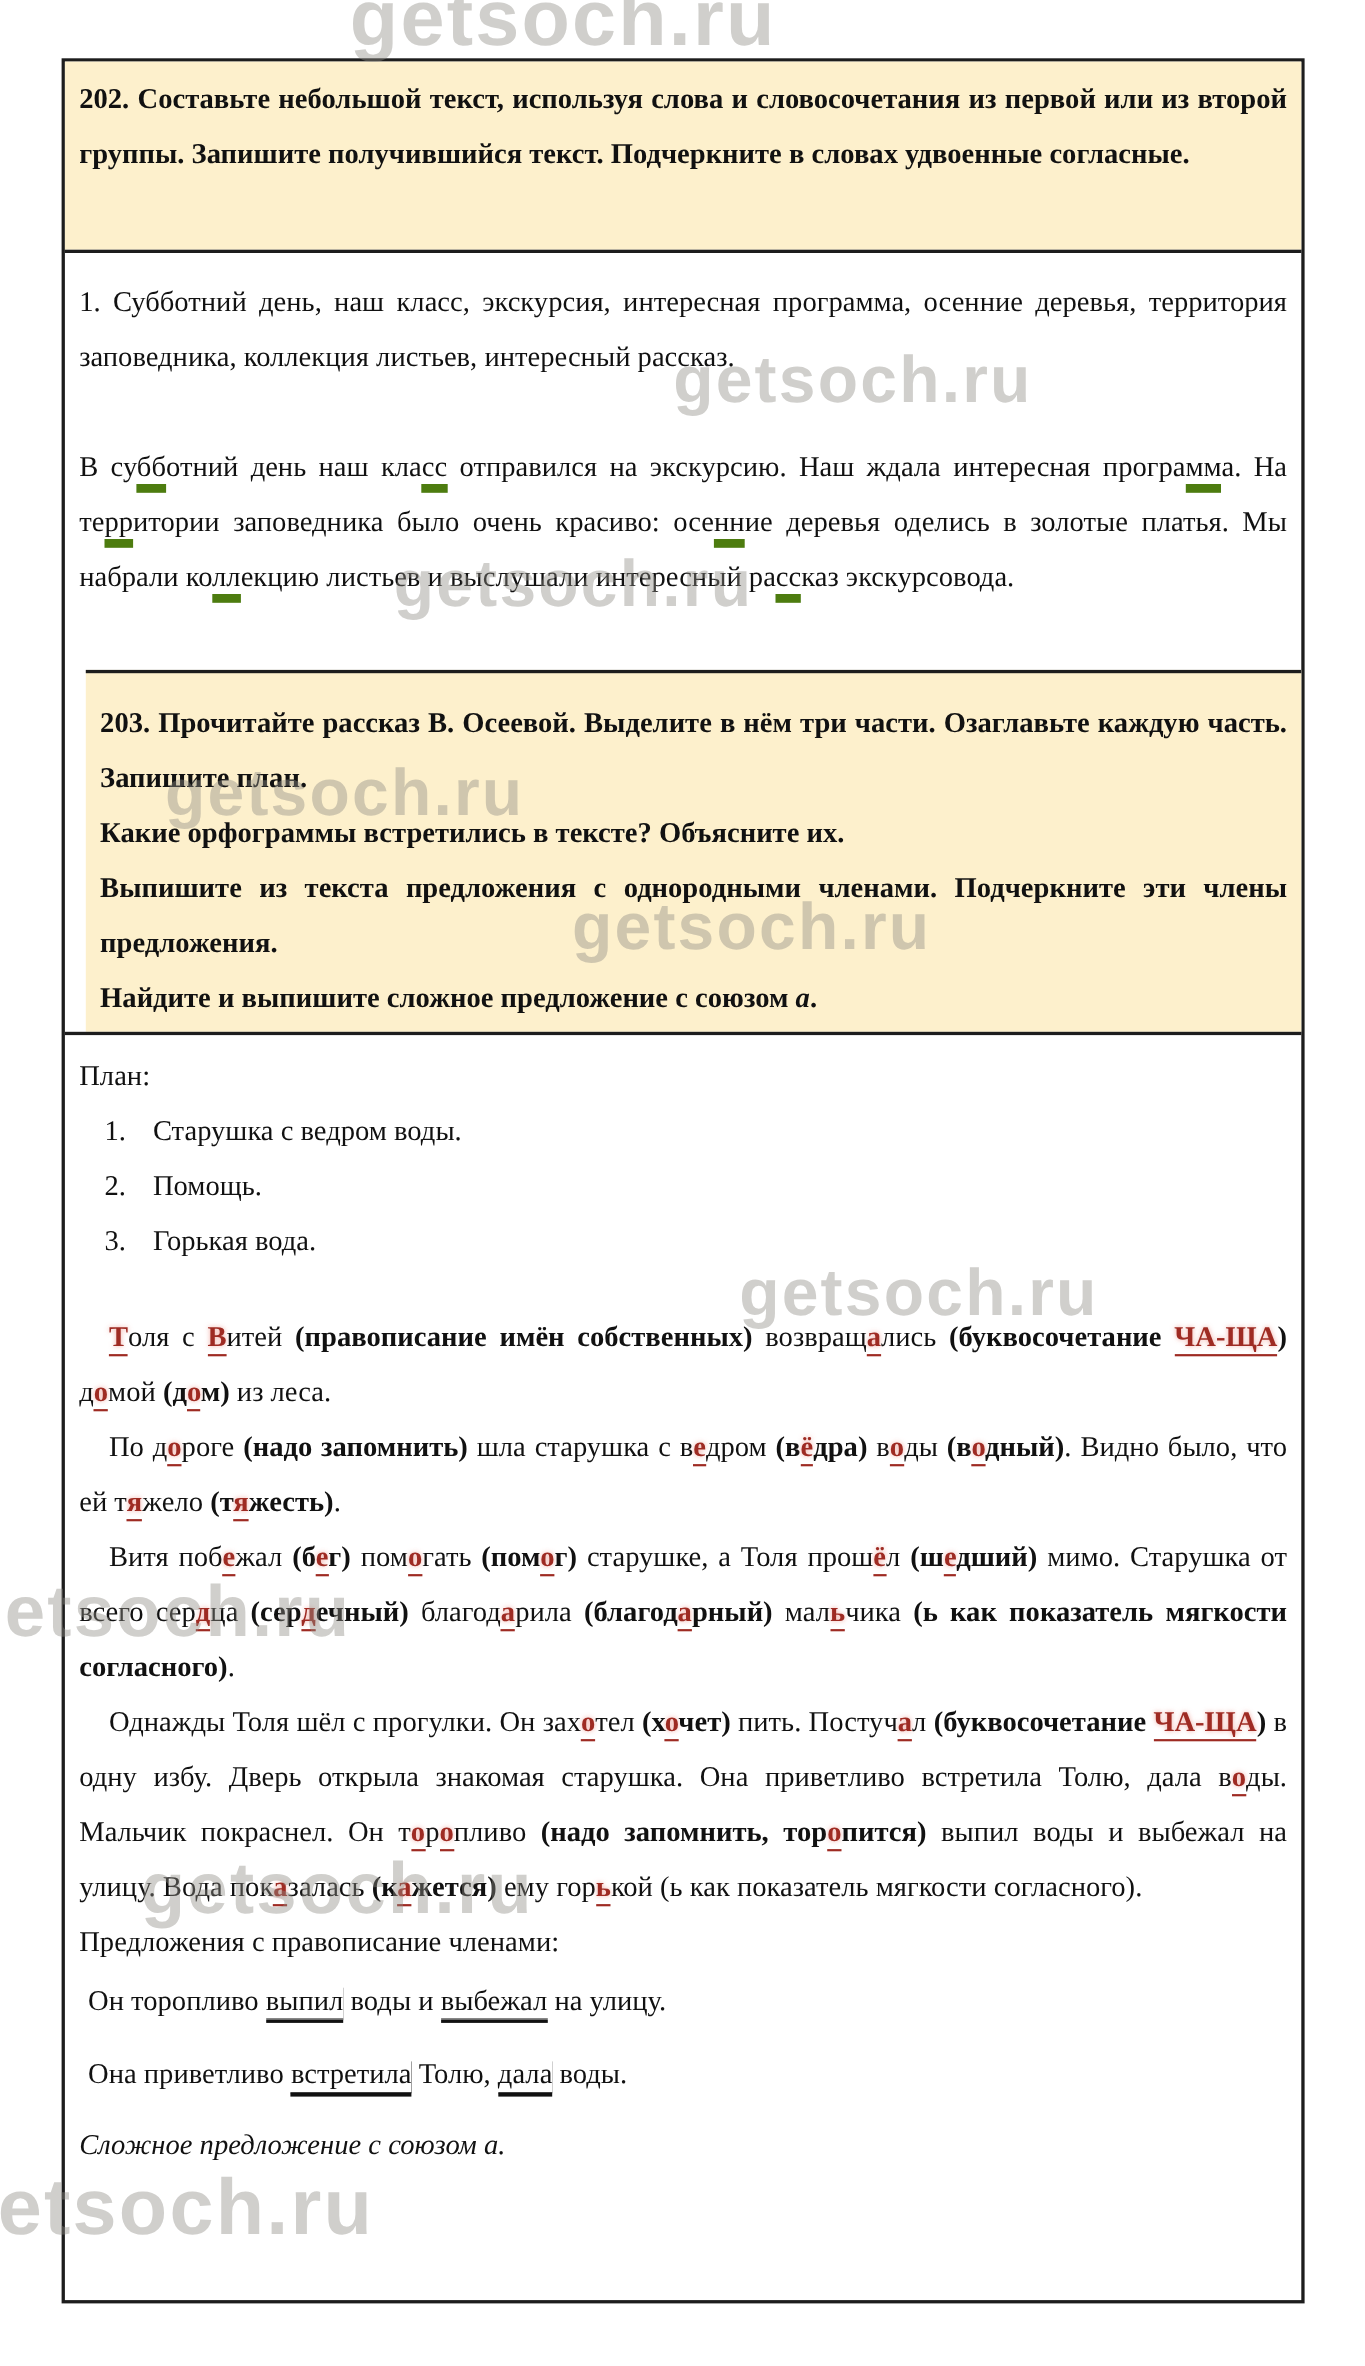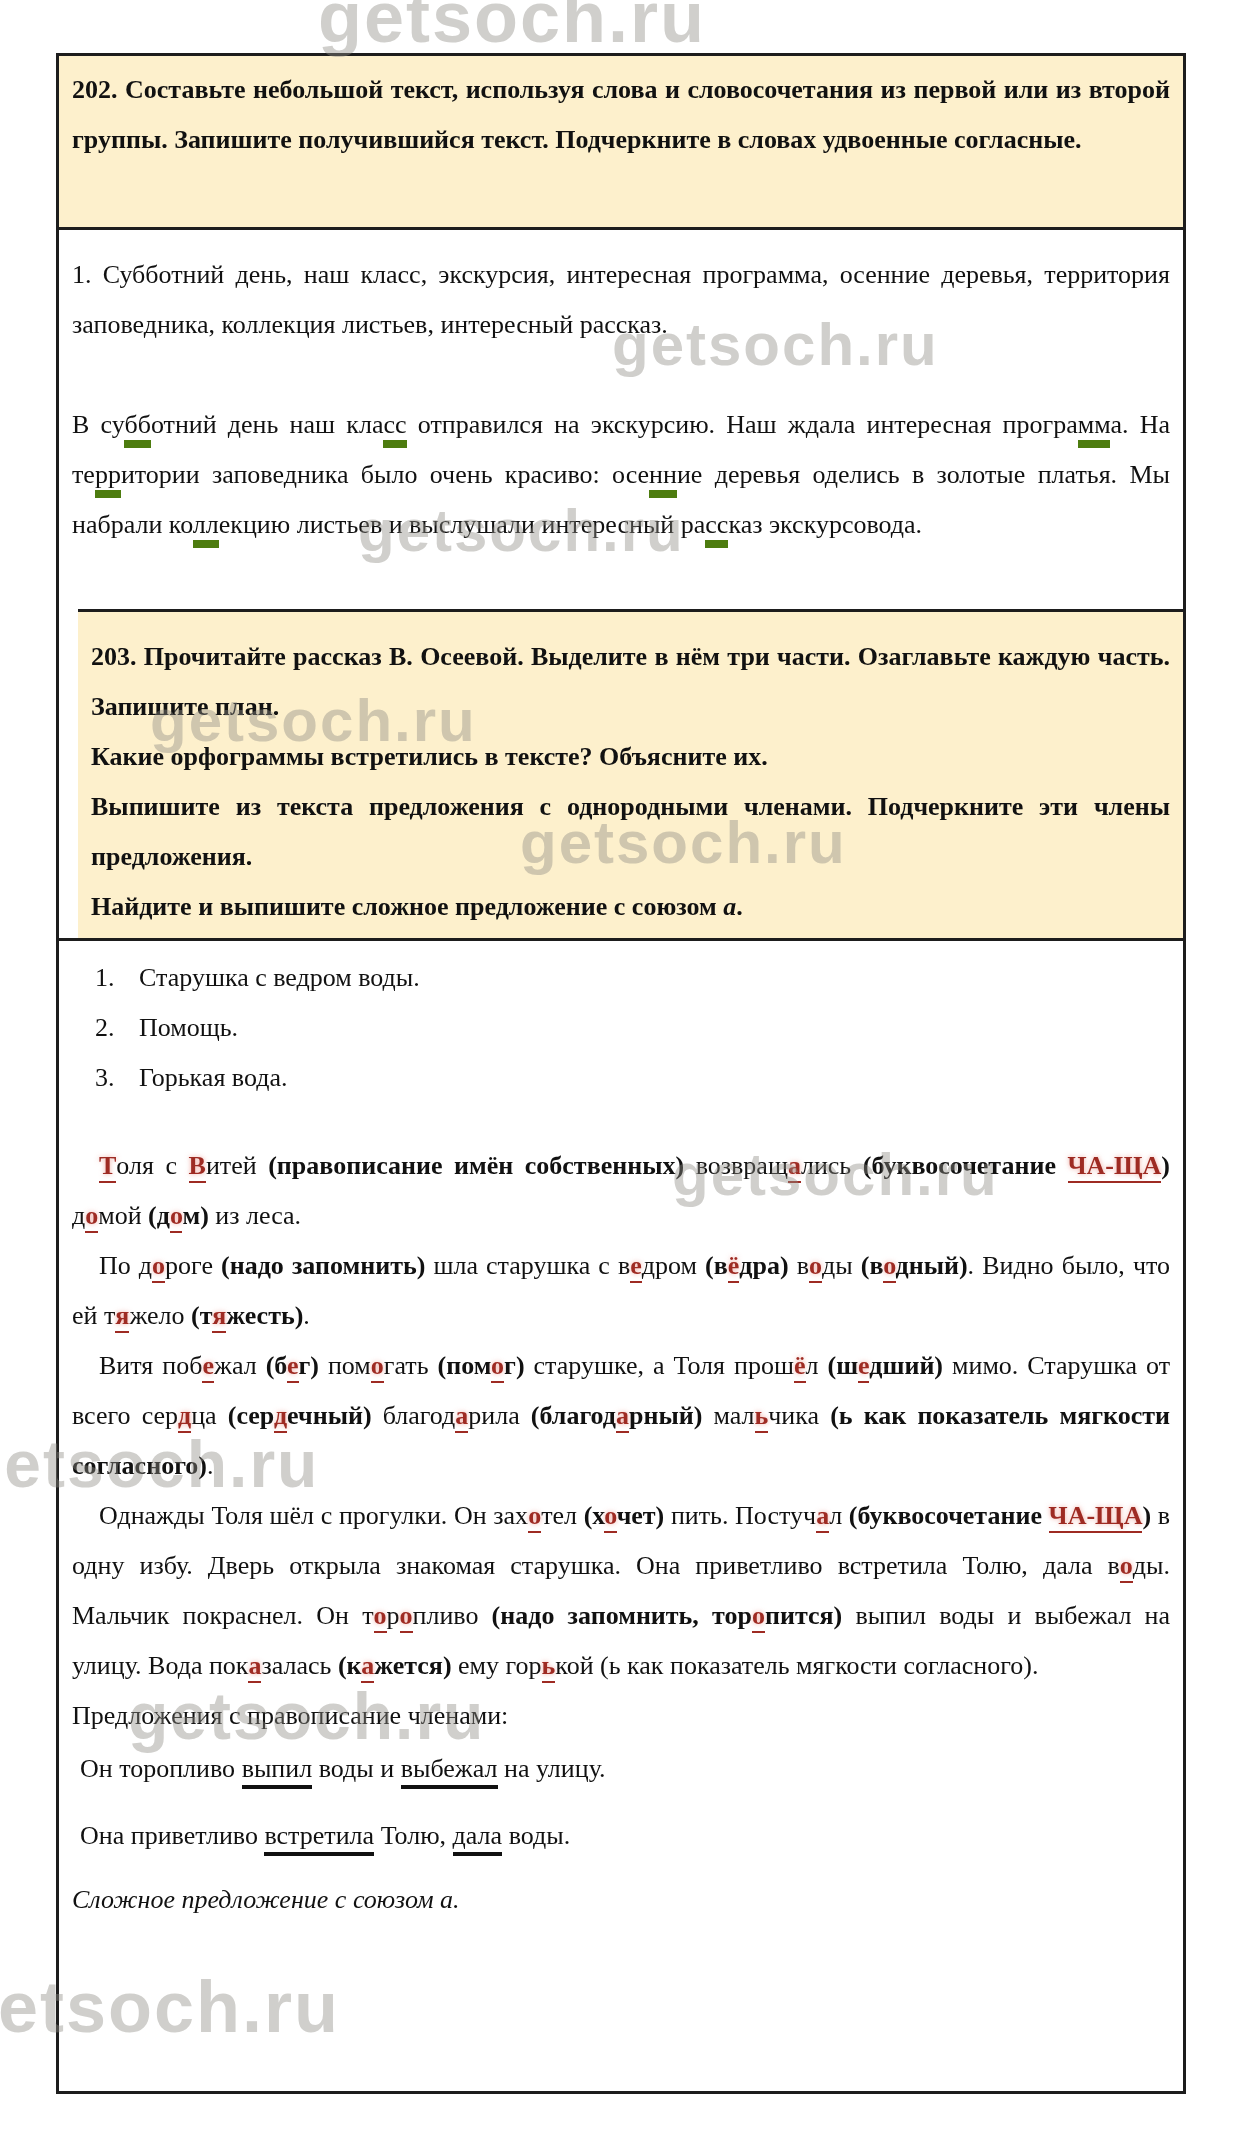--- a/index.html
+++ b/index.html
@@ -80,20 +80,21 @@
         <p class="para spacer"></p>
         <p class="para j"><span>В су</span><span class="u">бб</span><span>отний день наш кла</span><span class="u">сс</span><span> отправился на экскурсию. Наш ждала интересная програ</span><span class="u">мм</span><span>а. На те</span><span class="u">рр</span><span>итории заповедника было очень красиво: осе</span><span class="u">нн</span><span>ие деревья оделись в золотые платья. Мы набрали ко</span><span class="u">лл</span><span>екцию листьев и выслушали интересный ра</span><span class="u">сс</span><span>каз экскурсовода.</span></p>
       </section>
     <section class="task" id="task203">
         <p class="para j"><span class="b">203. Прочитайте рассказ В. Осеевой. Выделите в нём три части. Озаглавьте каждую часть. Запишите план.</span></p>
         <p class="para j"><span class="b">Какие орфограммы встретились в тексте? Объясните их.</span></p>
         <p class="para j"><span class="b">Выпишите из текста предложения с однородными членами. Подчеркните эти члены предложения.</span></p>
         <p class="para j"><span class="b">Найдите и выпишите сложное предложение с союзом </span><span class="b i">а</span><span class="b">.</span></p>
       </section>
     <section class="answer" id="answer203">
+        <p class="para L"><span>План:</span></p>
         <p class="para list"><span class="marker">1.</span><span>Старушка с ведром воды.</span></p>
         <p class="para list"><span class="marker">2.</span><span>Помощь.</span></p>
         <p class="para list"><span class="marker">3.</span><span>Горькая вода.</span></p>
         <p class="para ji gapL"><span class="r">Т</span><span>оля с </span><span class="r">В</span><span>итей </span><span class="b">(правописание имён собственных)</span><span> возвращ</span><span class="r">а</span><span>лись </span><span class="b">(буквосочетание </span><span class="r">ЧА-ЩА</span><span class="b">)</span><span> д</span><span class="r">о</span><span>мой </span><span class="b">(д</span><span class="r">о</span><span class="b">м)</span><span> из леса.</span></p>
         <p class="para ji"><span>По д</span><span class="r">о</span><span>роге </span><span class="b">(надо запомнить)</span><span> шла старушка с в</span><span class="r">е</span><span>дром </span><span class="b">(в</span><span class="r">ё</span><span class="b">дра)</span><span> в</span><span class="r">о</span><span>ды </span><span class="b">(в</span><span class="r">о</span><span class="b">дный)</span><span>. Видно было, что ей т</span><span class="r">я</span><span>жело </span><span class="b">(т</span><span class="r">я</span><span class="b">жесть)</span><span>.</span></p>
         <p class="para ji"><span>Витя поб</span><span class="r">е</span><span>жал </span><span class="b">(б</span><span class="r">е</span><span class="b">г)</span><span> пом</span><span class="r">о</span><span>гать </span><span class="b">(пом</span><span class="r">о</span><span class="b">г)</span><span> старушке, а Толя прош</span><span class="r">ё</span><span>л </span><span class="b">(ш</span><span class="r">е</span><span class="b">дший)</span><span> мимо. Старушка от всего сер</span><span class="r">д</span><span>ца </span><span class="b">(сер</span><span class="r">д</span><span class="b">ечный)</span><span> благод</span><span class="r">а</span><span>рила </span><span class="b">(благод</span><span class="r">а</span><span class="b">рный)</span><span> мал</span><span class="r">ь</span><span>чика </span><span class="b">(ь как показатель мягкости согласного)</span><span>.</span></p>
         <p class="para ji"><span>Однажды Толя шёл с прогулки. Он зах</span><span class="r">о</span><span>тел </span><span class="b">(х</span><span class="r">о</span><span class="b">чет)</span><span> пить. Постуч</span><span class="r">а</span><span>л </span><span class="b">(буквосочетание </span><span class="r">ЧА-ЩА</span><span class="b">)</span><span> в одну избу. Дверь открыла знакомая старушка. Она приветливо встретила Толю, дала в</span><span class="r">о</span><span>ды. Мальчик покраснел. Он т</span><span class="r">о</span><span>р</span><span class="r">о</span><span>пливо </span><span class="b">(надо запомнить, тор</span><span class="r">о</span><span class="b">пится)</span><span> выпил воды и выбежал на улицу. Вода пок</span><span class="r">а</span><span>залась </span><span class="b">(к</span><span class="r">а</span><span class="b">жется)</span><span> ему гор</span><span class="r">ь</span><span>кой (ь как показатель мягкости согласного).</span></p>
         <p class="para L"><span>Предложения с правописание членами:</span></p>
         <p class="para ind"><span>Он торопливо </span><span class="d">выпил</span><span> воды и </span><span class="d">выбежал</span><span> на улицу.</span></p>
         <p class="para ind gapS"><span>Она приветливо </span><span class="d">встретила</span><span> Толю, </span><span class="d">дала</span><span> воды.</span></p>

